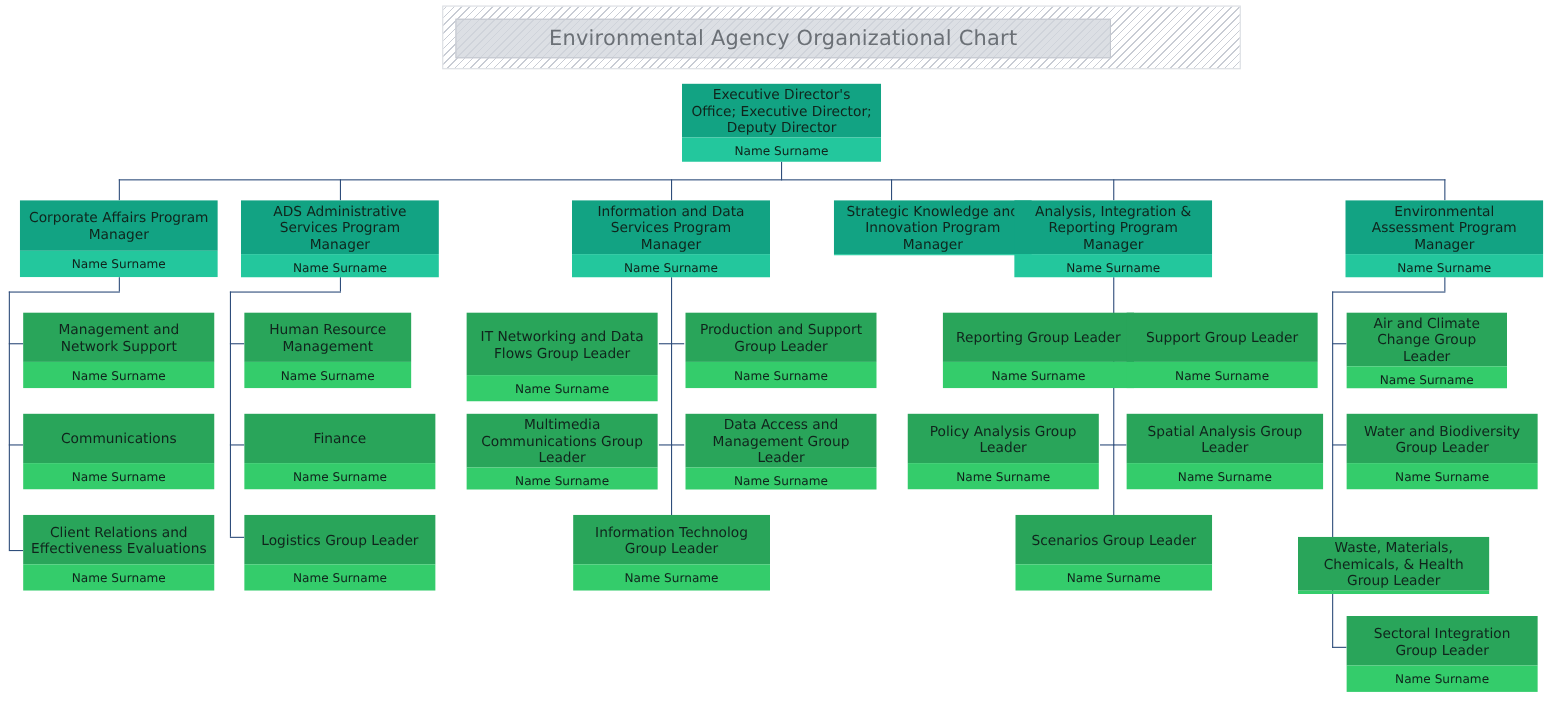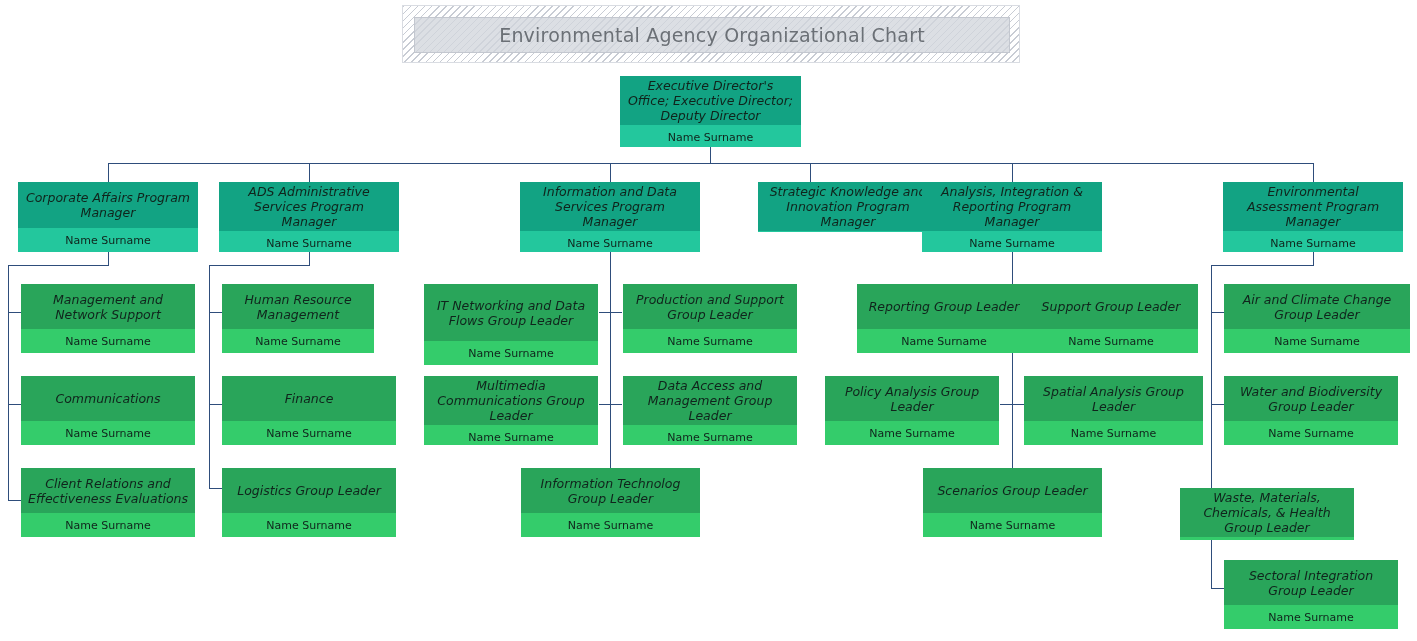--- a/index.html
+++ b/index.html
@@ -5,21 +5,21 @@
   html,body{margin:0;padding:0;}
   body{
     width:1417px;height:641px;background:#ffffff;
     font-family:"DejaVu Sans","Liberation Sans",sans-serif;
     overflow:hidden;position:relative;
   }
   #stage{position:absolute;left:0;top:0;width:1417px;height:641px;}
 
   
   .title-wrap{
-    position:absolute;left:402px;top:5px;width:618px;height:58px;
+    position:absolute;left:402px;top:5px;width:726px;height:58px;
     background-color:#ffffff;
     background-image:repeating-linear-gradient(
       -45deg,#ffffff 0px,#ffffff 4px,#c8ccd4 4px,#c8ccd4 5px);
     border:1px solid #d9dce2;
     box-sizing:border-box;
     padding-left:32px;
   }
   .title-inner{
     position:absolute;left:11px;top:11px;width:596px;height:36px;
     background-color:#dcdfe4;
@@ -37,21 +37,21 @@
   .ln{position:absolute;background:#2e4d7b;}
   .lnh{height:1px;}
   .lnv{width:1px;}
 
   
   .node{position:absolute;box-sizing:border-box;display:flex;
         flex-direction:column;overflow:hidden;}
   .node .hd{
     flex:1 1 auto;display:flex;align-items:center;justify-content:center;
     text-align:center;font-size:12.5px;color:#10241c;line-height:15px;
-    padding:2px 6px;box-sizing:border-box;font-style:italic;
+    padding:2px 6px;box-sizing:border-box;
   }
   .node .ft{
     flex:0 0 24px;display:flex;align-items:center;justify-content:center;
     text-align:center;font-size:11px;color:#10241c;
   }
   
   .lv1 .hd{background:#12a383;}
   .lv1 .ft{background:#23c79d;}
   
   .lv2 .hd{background:#27a css-dummy;}
@@ -213,21 +213,21 @@
   </div>
   <div class="node lv2" style="left:1024px;top:376px;width:179px;height:69px;">
     <div class="hd">Spatial Analysis Group Leader</div>
     <div class="ft">Name Surname</div>
   </div>
   <div class="node lv2" style="left:923px;top:468px;width:179px;height:69px;">
     <div class="hd">Scenarios Group Leader</div>
     <div class="ft">Name Surname</div>
   </div>
 
-  <div class="node lv2" style="left:1224px;top:284px;width:186px;height:69px;">
+  <div class="node lv2" style="left:1224px;top:284px;width:146px;height:69px;">
     <div class="hd">Air and Climate Change Group Leader</div>
     <div class="ft">Name Surname</div>
   </div>
   <div class="node lv2" style="left:1224px;top:376px;width:174px;height:69px;">
     <div class="hd">Water and Biodiversity Group Leader</div>
     <div class="ft">Name Surname</div>
   </div>
   <div class="node lv2" style="left:1180px;top:468px;width:174px;height:52px;margin-top:20px;">
     <div class="hd">Waste, Materials, Chemicals, &amp; Health Group Leader</div>
     <div class="ft">Name Surname</div>

